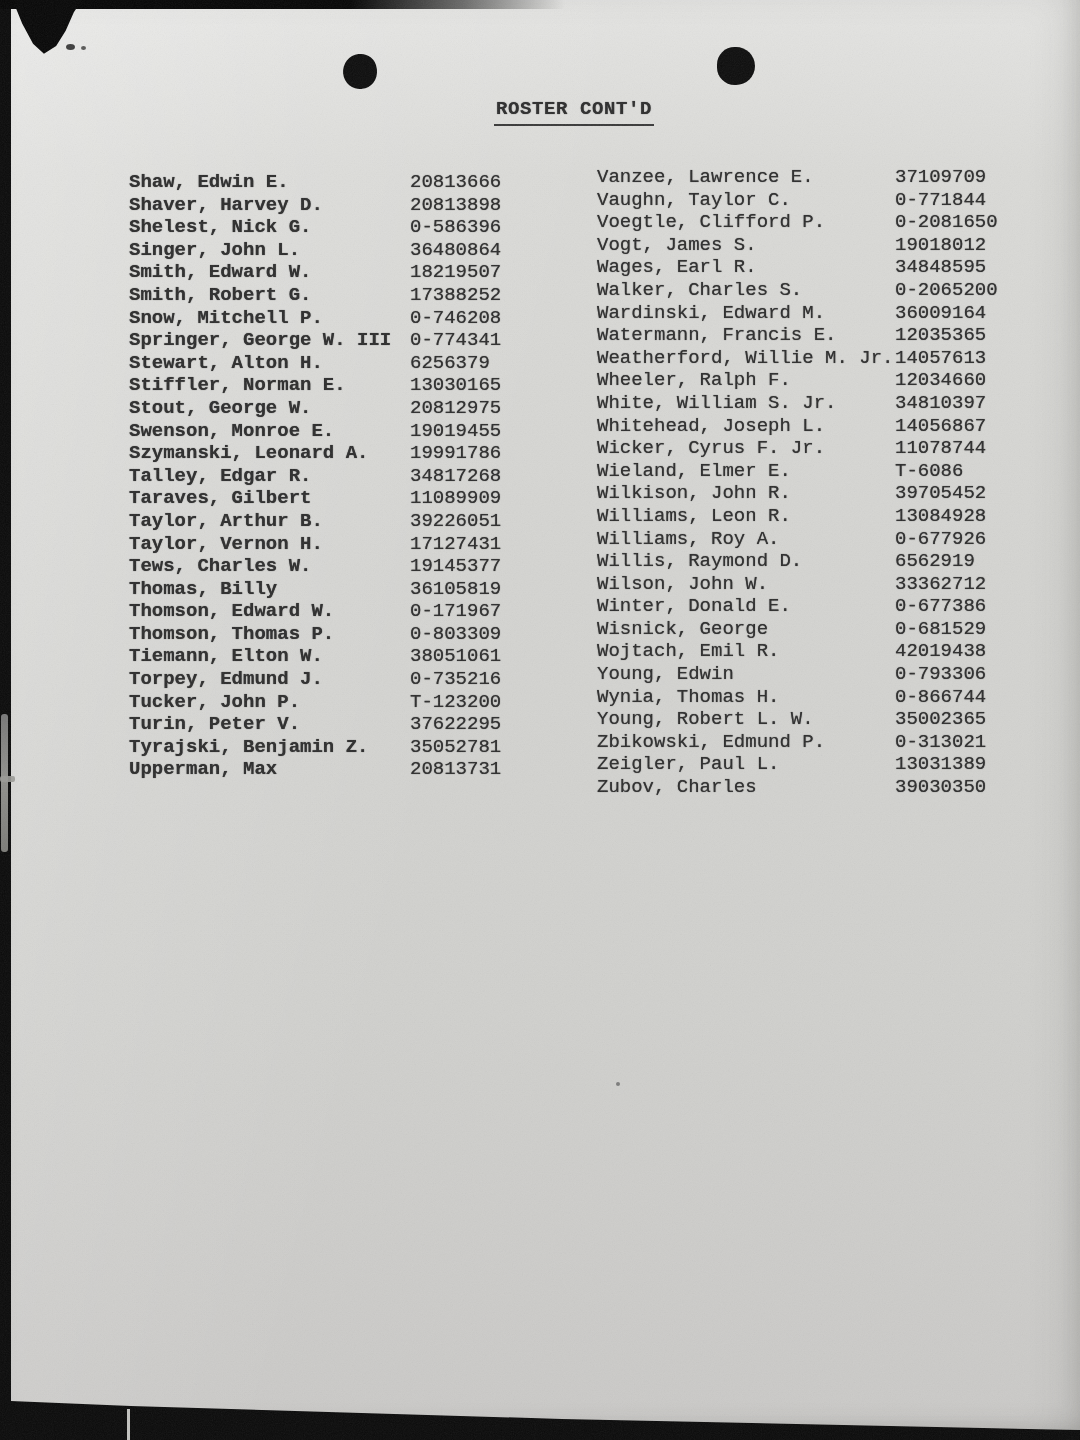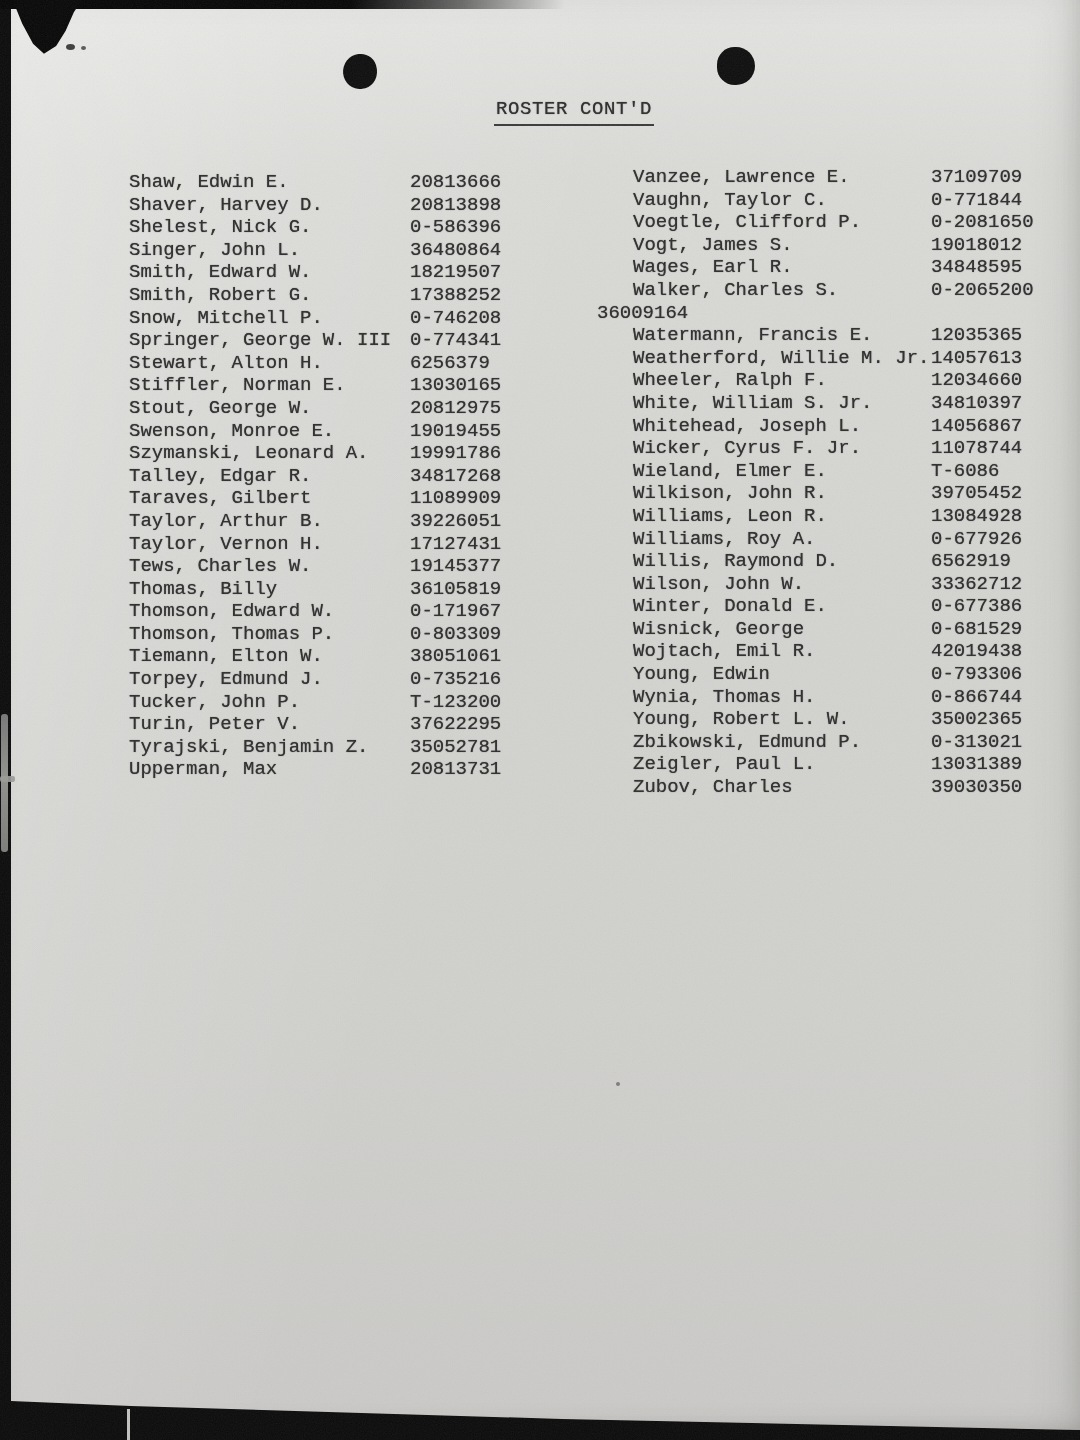--- a/index.html
+++ b/index.html
@@ -24,21 +24,21 @@
     clip-path: polygon(11px 0px, 1080px 0px, 1080px 1430px, 562px 1419px, 131px 1406px, 11px 1401px);
     box-shadow:
       inset 0 -20px 28px -14px rgba(70,70,64,0.35),
       inset -26px 0 48px -26px rgba(90,90,85,0.30);
     z-index: 1;
   }
   .title {
     position: absolute;
     left: 494px; top: 98px;
     margin: 0;
-    font-size: 19px; font-weight: 400;
+    font-size: 19px; font-weight: 700;
     letter-spacing: 0.6px;
     color: var(--ink);
     text-shadow: 0 0 1px rgba(45,45,45,0.85);
     border-bottom: 2px solid #3a3a3a;
     padding: 0 2px 4px 2px;
     white-space: nowrap;
   }
   .column {
     position: absolute;
     display: flex; flex-direction: column;
@@ -46,22 +46,22 @@
   .column-left  { left: 129px; top: 171px; width: 400px; }
   .column-right { left: 597px; top: 166px; width: 410px; }
   .row {
     display: flex;
     height: 22.6px; line-height: 22.6px;
     font-size: 19px;
     color: var(--ink);
     text-shadow: 0 0 1px rgba(40,40,40,0.8);
     white-space: nowrap;
   }
-  .column-left  .name { width: 281px; flex: none; }
-  .column-right .name { width: 298px; flex: none; margin-left: 36px; }
+  .column-left  .name { width: 281px; flex: none; font-weight: bold; }
+  .column-right .name { width: 298px; flex: none; }
   .number { flex: none; }
   
   .artifact { position: absolute; z-index: 3; }
   .top-strip {
     left: 0; top: 0; width: 565px; height: 9px;
     background: linear-gradient(to right, #050505 0%, #050505 62%, rgba(10,10,10,0.55) 82%, rgba(20,20,20,0) 100%);
     border-radius: 0 0 4px 0;
   }
   .corner-blob {
     left: 14px; top: 0; width: 68px; height: 56px;
@@ -270,20 +270,21 @@
     <span class="name">Wages, Earl R.</span>
     <span class="number">34848595</span>
   </div>
 
   <div class="row">
     <span class="name">Walker, Charles S.</span>
     <span class="number">0-2065200</span>
   </div>
 
   <div class="row">
+    <span class="name">Wardinski, Edward M.</span>
     <span class="number">36009164</span>
   </div>
 
   <div class="row">
     <span class="name">Watermann, Francis E.</span>
     <span class="number">12035365</span>
   </div>
 
   <div class="row">
     <span class="name">Weatherford, Willie M. Jr.</span>

